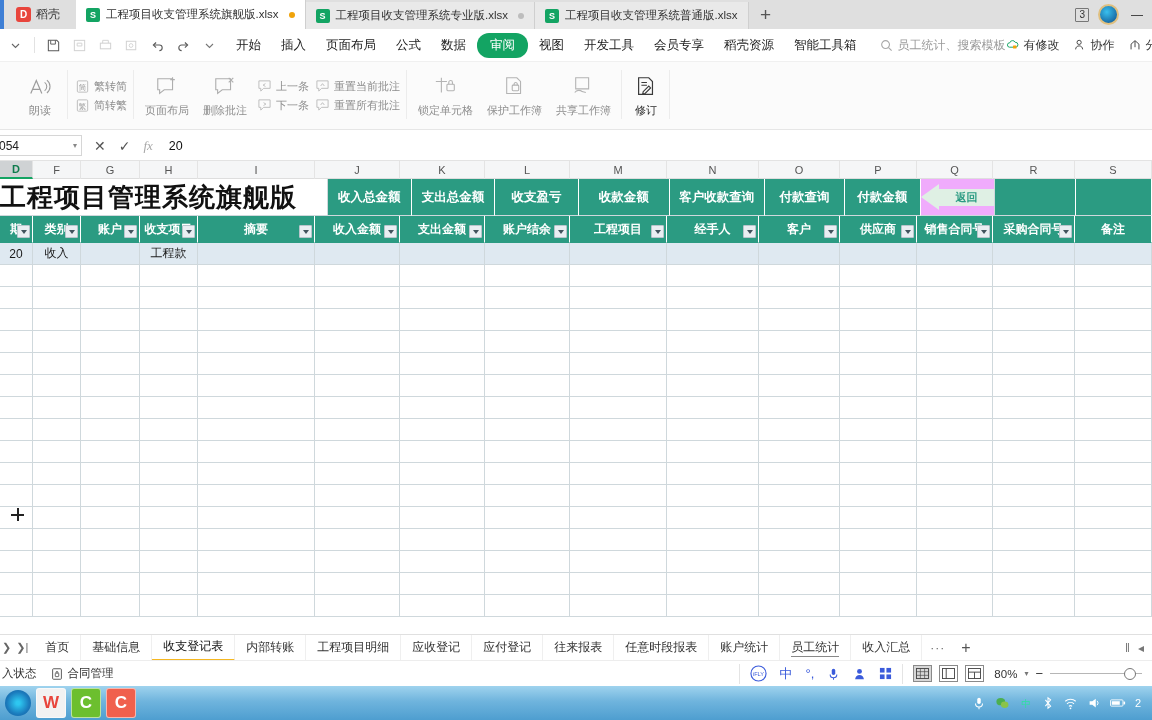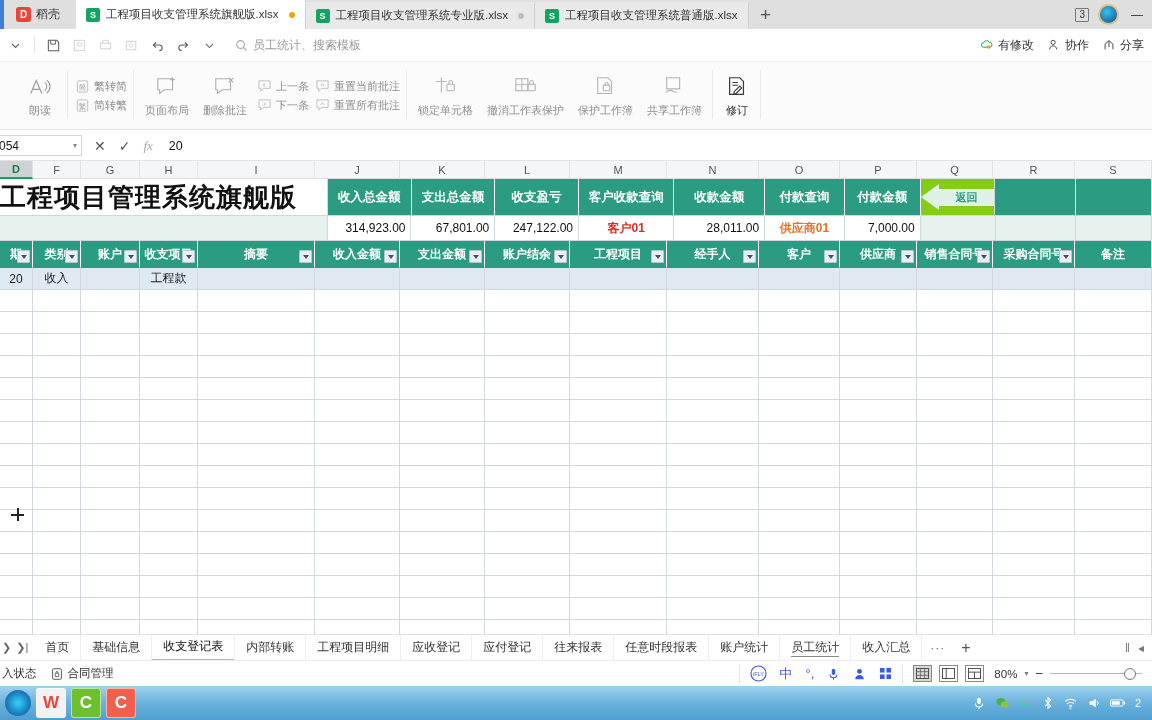--- a/index.html
+++ b/index.html
@@ -187,21 +187,21 @@
     display: flex; align-items: center; justify-content: center;
   }
   .fdrop i {
     width: 0; height: 0; border-left: 3.5px solid transparent;
     border-right: 3.5px solid transparent; border-top: 4px solid #41535d;
     display: block;
   }
   .datarow .cell { background: #dfe9f1; color: #1a1a1a; font-size: 12px; }
   .emptyrow .cell { background: #ffffff; }
   .backbtn {
-    background: #84cc16; display: flex; align-items: center;
+    background: #f0abfc; display: flex; align-items: center;
     justify-content: flex-start; position: relative;
   }
   .arrowpill {
     position: relative; width: 78px; height: 26px; display: flex;
     align-items: center;
   }
   .arrowhead {
     width: 0; height: 0; border-top: 13px solid transparent;
     border-bottom: 13px solid transparent; border-right: 18px solid #dff0e4;
   }
@@ -367,20 +367,33 @@
             <path d="M9.5 4.8l2.9 2.7-2.9 2.7" stroke="#5a5a5a" stroke-width="1.2" fill="none"></path>
           </svg>
       </span>
       <span class="qi">
         <svg class="bx" width="11" height="11" viewBox="0 0 11 11">
             <path d="M2 4l3.5 3.5L9 4" stroke="#777" stroke-width="1.1" fill="none"></path>
           </svg>
       </span>
     </div>
 
+    <div class="mitems">
+      <span class="mi">开始</span>
+      <span class="mi">插入</span>
+      <span class="mi">页面布局</span>
+      <span class="mi">公式</span>
+      <span class="mi">数据</span>
+      <span class="mi sel">审阅</span>
+      <span class="mi">视图</span>
+      <span class="mi">开发工具</span>
+      <span class="mi">会员专享</span>
+      <span class="mi">稻壳资源</span>
+      <span class="mi">智能工具箱</span>
+    </div>
 
     <div class="search">
       <svg class="bx" width="13" height="13" viewBox="0 0 14 14">
           <circle cx="6" cy="6" r="4.2" stroke="#a8a8a8" stroke-width="1.2" fill="none"></circle>
           <path d="M9.2 9.2L12.5 12.5" stroke="#a8a8a8" stroke-width="1.2"></path>
         </svg>
       <span>员工统计、搜索模板</span>
     </div>
 
     <div class="mr">
@@ -509,31 +522,20 @@
     <div class="rgrp">
       <div class="rtall">
         <span class="gl">
           <svg class="bx" width="26" height="24" viewBox="0 0 28 26">
               <path d="M3 7h12M9 3v16" stroke="#b4b4b4" stroke-width="1.2"></path>
               <rect x="15" y="10" width="8" height="7" rx="1" stroke="#b4b4b4" stroke-width="1.2" fill="none"></rect>
               <path d="M17 10V8a2 2 0 014 0v2" stroke="#b4b4b4" stroke-width="1.2" fill="none"></path>
             </svg>
         </span>
         <span>锁定单元格</span>
-      </div>
-      <div class="rtall">
-        <span class="gl">
-          <svg class="bx" width="26" height="24" viewBox="0 0 28 26">
-              <rect x="3" y="4" width="13" height="13" stroke="#b4b4b4" stroke-width="1.2" fill="none"></rect>
-              <path d="M9.5 4v13M3 10.5h13" stroke="#b4b4b4" stroke-width="1"></path>
-              <rect x="16" y="10" width="8" height="7" rx="1" stroke="#b4b4b4" stroke-width="1.2" fill="none"></rect>
-              <path d="M18 10V8a2 2 0 014 0v2" stroke="#b4b4b4" stroke-width="1.2" fill="none"></path>
-            </svg>
-        </span>
-        <span>撤消工作表保护</span>
       </div>
       <div class="rtall">
         <span class="gl">
           <svg class="bx" width="26" height="24" viewBox="0 0 28 26">
               <path d="M5 3h11l4 4v13H5z" stroke="#b4b4b4" stroke-width="1.2" fill="none"></path>
               <rect x="11" y="11" width="7" height="6" rx="1" stroke="#b4b4b4" stroke-width="1.2" fill="none"></rect>
               <path d="M13 11V9.5a1.8 1.8 0 013.5 0V11" stroke="#b4b4b4" stroke-width="1.2" fill="none"></path>
             </svg>
         </span>
         <span>保护工作簿</span>
@@ -597,47 +599,34 @@
       <div class="ch" style="width:76px">Q</div>
       <div class="ch" style="width:82px">R</div>
       <div class="ch" style="width:77px">S</div>
     </div>
 
     <div class="rowband" style="height:37px">
       <div class="cell titlecell" style="width:333px">工程项目管理系统旗舰版</div>
       <div class="cell th-green" style="width:85px">收入总金额</div>
       <div class="cell th-green" style="width:85px">支出总金额</div>
       <div class="cell th-green" style="width:85px">收支盈亏</div>
+      <div class="cell th-green" style="width:92px">收款金额</div>
       <div class="cell th-green" style="width:97px">客户收款查询</div>
-      <div class="cell th-green" style="width:92px">收款金额</div>
       <div class="cell th-green" style="width:81px">付款查询</div>
       <div class="cell th-green" style="width:77px">付款金额</div>
       <div class="cell backbtn" style="width:76px">
         <div class="arrowpill">
           <div class="arrowhead"></div>
           <div class="arrowbody">返回</div>
         </div>
       </div>
       <div class="cell th-green" style="width:82px"></div>
       <div class="cell th-green" style="width:77px"></div>
     </div>
 
-    <div class="rowband" style="height:25px">
-      <div class="cell" style="width:333px;background:#e7f1ee;border-right:1px solid #cfd8dc;"></div>
-      <div class="cell num" style="width:85px">314,923.00</div>
-      <div class="cell num" style="width:85px">67,801.00</div>
-      <div class="cell num" style="width:85px">247,122.00</div>
-      <div class="cell red" style="width:97px;background:#fff;">客户01</div>
-      <div class="cell num" style="width:92px">28,011.00</div>
-      <div class="cell orange" style="width:81px;background:#fff;">供应商01</div>
-      <div class="cell num" style="width:77px">7,000.00</div>
-      <div class="cell" style="width:76px;background:#e7f1ee;"></div>
-      <div class="cell" style="width:82px;background:#e7f1ee;"></div>
-      <div class="cell" style="width:77px;background:#e7f1ee;"></div>
-    </div>
 
     <div class="rowband" style="height:27px">
       <div class="cell filterhdr" style="width:33px">
         <span>期</span>
         <span class="fdrop">
             <i></i>
           </span>
       </div>
       <div class="cell filterhdr" style="width:48px">
         <span>类别</span>

